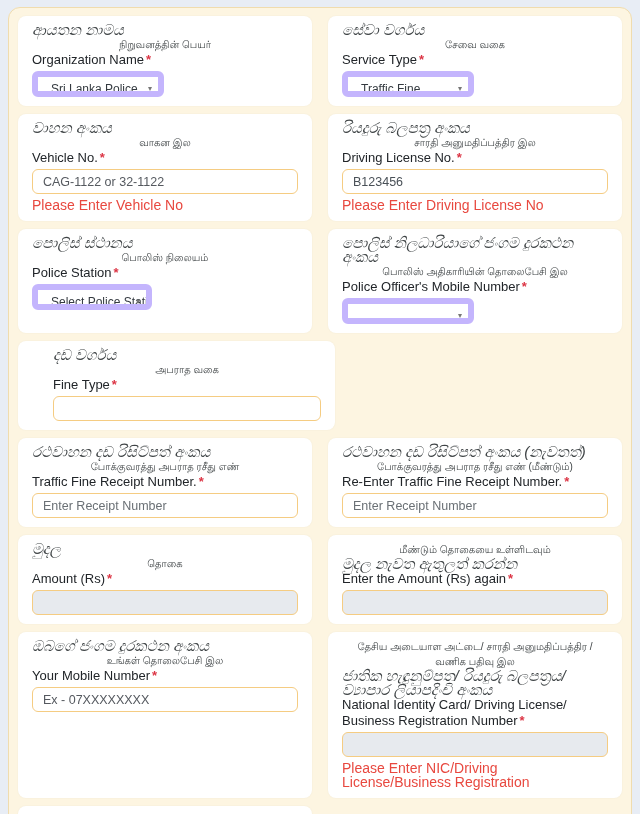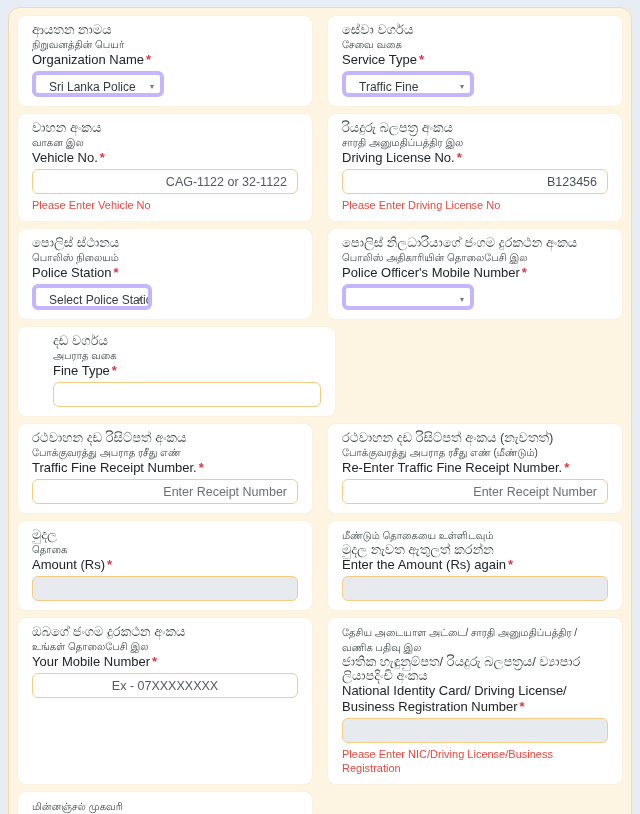--- a/index.html
+++ b/index.html
@@ -26,69 +26,68 @@
   .card{
     background:#ffffff;
     border-radius:8px;
     padding:7px 14px 9px 14px;
     box-shadow:0 0 2px rgba(0,0,0,0.05);
     box-sizing:border-box;
   }
   .card.w52{grid-column:1 / -1;width:52.5%;padding-left:35px;}
   .card.col1{grid-column:1;}
   .lbl{color:#3f4446;}
-  .lbl.si{font-size:13px;line-height:14px;}
-  .lbl.ta{font-size:10px;line-height:15px;}
+  .lbl.si{font-size:15px;line-height:14px;font-style:italic;}
+  .lbl.ta{font-size:10px;line-height:15px;text-align:center;}
   .lbl.en{font-size:13px;line-height:16px;color:#212529;margin-bottom:3px;}
   .req{color:#dc3545;font-weight:bold;margin-left:2px;}
   .tinput{
     display:block;
     width:100%;
     height:25px;
     box-sizing:border-box;
     border:1px solid #f5cc82;
     border-radius:6px;
     background:#ffffff;
     padding:0 10px;
     font-size:12.5px;
     color:#495057;
     font-family:"Liberation Sans","DejaVu Sans",sans-serif;
     outline:none;
-    text-align:right;
   }
   .tinput::placeholder{color:#55595f;opacity:1;}
   .tinput.grey-ph::placeholder{color:#6a7075;}
-  .tinput.right{text-align:center;}
+  .tinput.right{text-align:left;}
   .tinput.disabled{background:#e7eaee;}
   .select{
     position:relative;
     width:132px;
     height:26px;
-    border:4px solid #c4b5fd;
+    border:6px solid #c4b5fd;
     border-radius:6px;
     background:#fff;
     box-sizing:border-box;
     font-size:12px;
     color:#343a40;
     line-height:24px;
     padding:0 18px 7px 13px;
     cursor:pointer;
     white-space:nowrap;
     overflow:hidden;
   }
   .caret{
     position:absolute;
     right:6px;top:0;
     font-size:8px;
     color:#777;
     line-height:24px;
   }
   .error{
     color:#e8483f;
-    font-size:11px;
+    font-size:14px;
     margin-top:4px;
     line-height:14px;
   }
 </style>
 </head>
 <body>
 
 <div class="container">
   <div class="grid">
 

